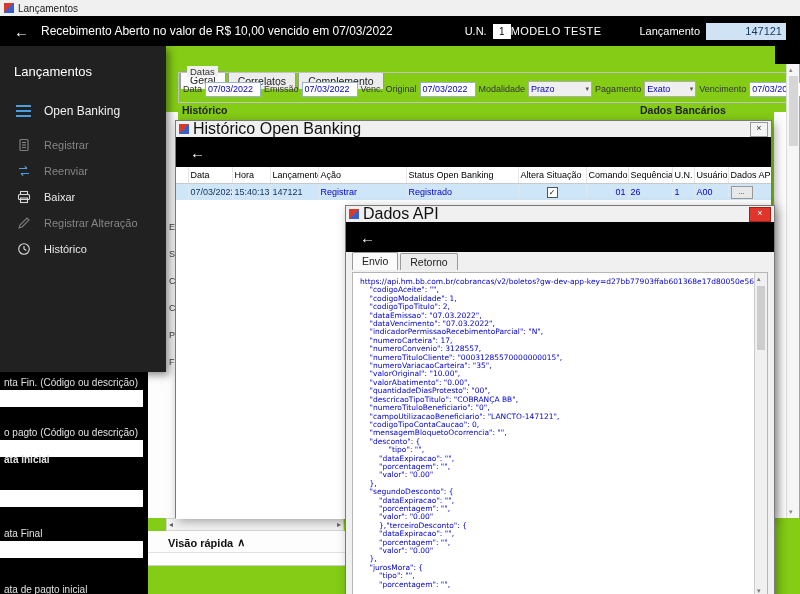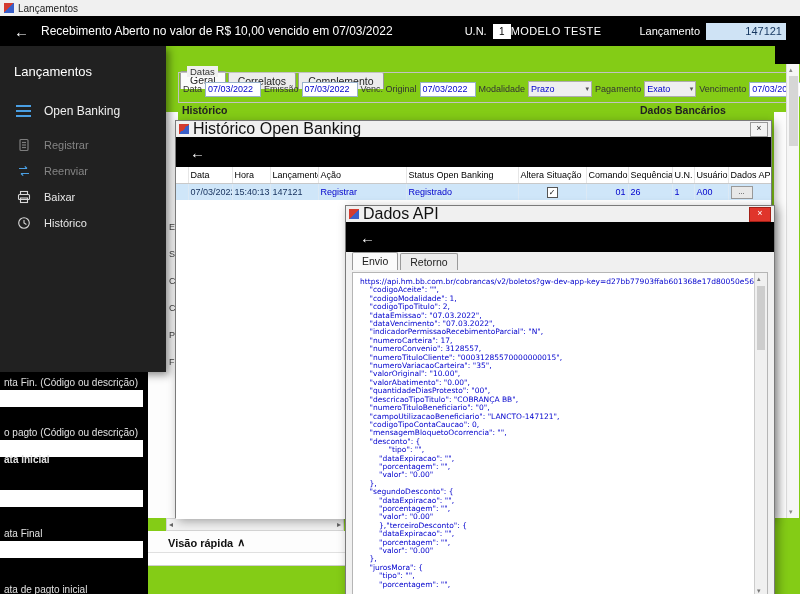--- a/index.html
+++ b/index.html
@@ -222,20 +222,26 @@
           </svg>
         <span>Reenviar</span>
       </div>
       <div class="fitem en">
         <svg class="ic-en" width="14" height="14" viewBox="0 0 14 14" fill="none" stroke="currentColor" stroke-width="1.1">
             <rect x="3.5" y="1.5" width="7" height="3"></rect>
             <rect x="1.5" y="4.5" width="11" height="5" rx="1"></rect>
             <rect x="3.5" y="8" width="7" height="4.5"></rect>
           </svg>
         <span>Baixar</span>
+      </div>
+      <div class="fitem dis">
+        <svg class="ic-dis" width="14" height="14" viewBox="0 0 14 14" fill="none" stroke="currentColor" stroke-width="1.1">
+            <path d="M2 12l1-3 7-7 2 2-7 7-3 1z"></path>
+          </svg>
+        <span>Registrar Alteração</span>
       </div>
       <div class="fitem en">
         <svg class="ic-en" width="14" height="14" viewBox="0 0 14 14" fill="none" stroke="currentColor" stroke-width="1.1">
             <circle cx="7" cy="7" r="5.3"></circle>
             <path d="M7 4v3l2.4 1.4"></path>
           </svg>
         <span>Histórico</span>
       </div>
     </div>
   </div>

